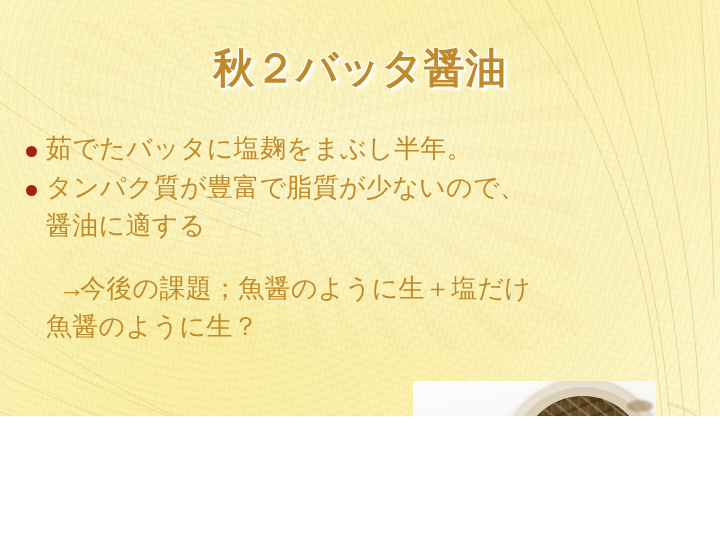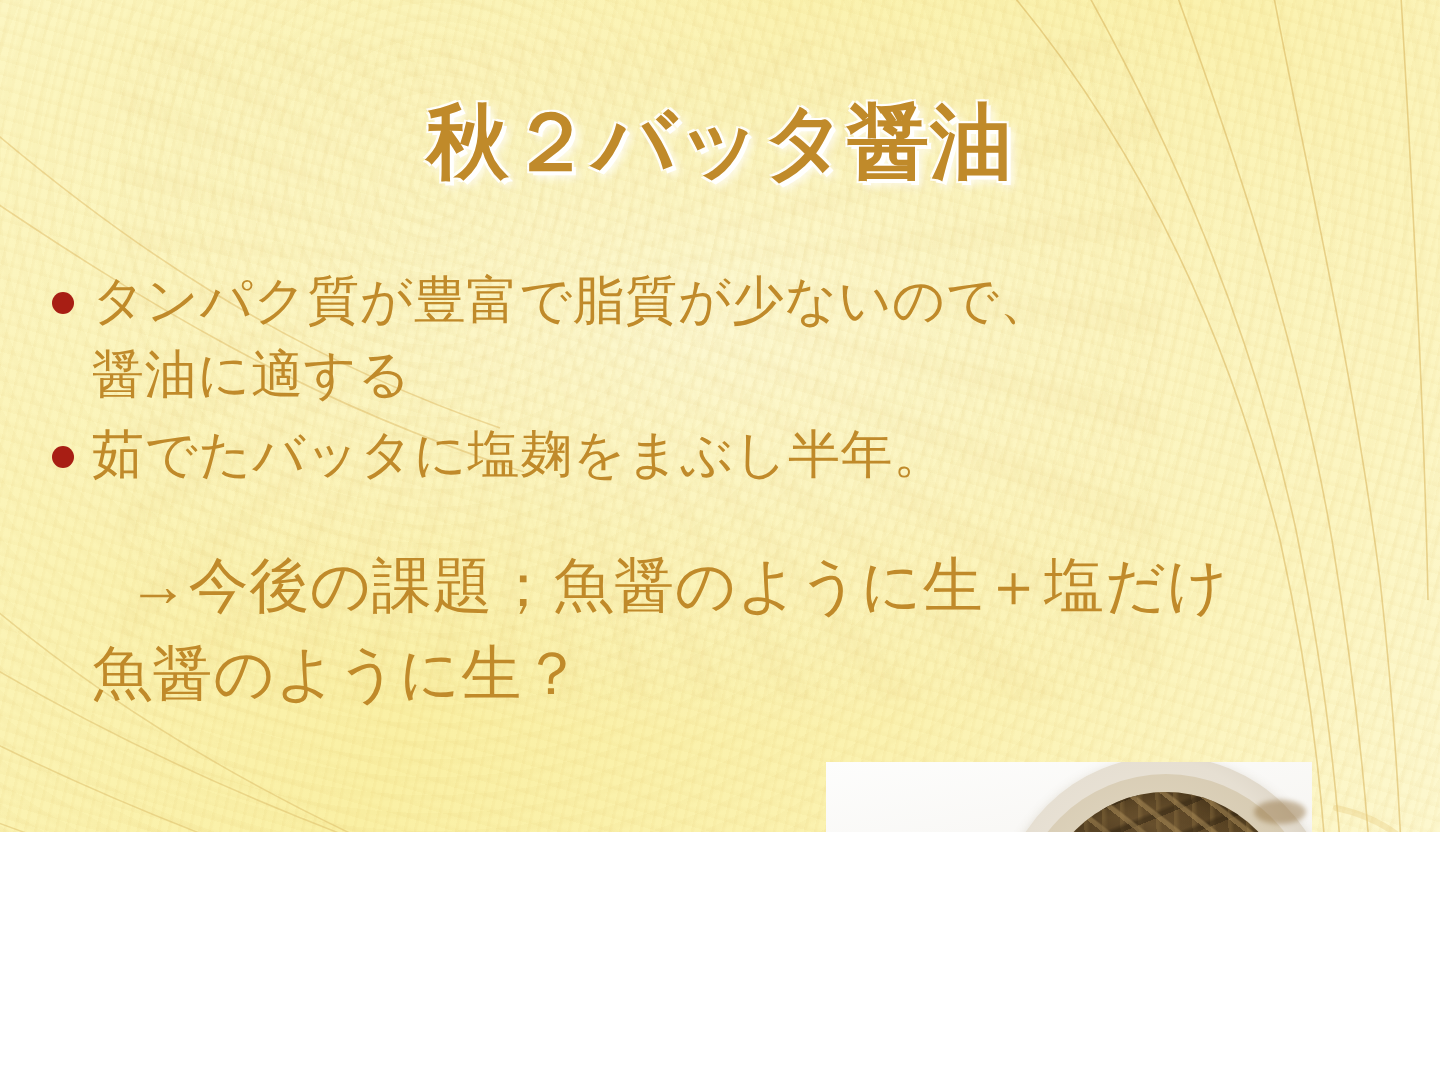--- a/index.html
+++ b/index.html
@@ -7,21 +7,21 @@
     margin: 0;
     padding: 0;
     background: #ffffff;
   }
 
   #slide {
     position: relative;
     width: 720px;
     height: 416px;
     overflow: hidden;
-    font-family: Liberation Sans, sans-serif;
+    font-family: Liberation Mono, monospace;
     background-color: #fbf3ae;
     background-image:
       radial-gradient(ellipse 520px 300px at 48% 38%, rgba(255,255,245,0.55) 0%, rgba(255,255,245,0.0) 70%),
       linear-gradient(118deg, #fcf6c2 0%, #faf0a4 42%, #fbf2b0 68%, #fdf8cf 100%);
   }
 
   
   .texture {
     position: absolute;
     inset: 0;
@@ -102,21 +102,21 @@
     font-size: 26px;
     line-height: 1.44;
     color: #c08a2a;
     letter-spacing: 0.3px;
   }
   .bullet-text .l2 { display: block; }
 
   #note-block {
     margin-top: 26px;
     padding-left: 38px;
-    font-size: 30px;
+    font-size: 26px;
     line-height: 1.44;
     color: #c08a2a;
     letter-spacing: 0.3px;
   }
   #note-block .nl {
     display: block;
   }
   #note-block .nl2 {
     display: block;
     margin-left: -18px;
@@ -271,29 +271,29 @@
     </g>
   </svg>
 
   <div id="title">秋２バッタ醤油</div>
 
   <div id="body-block">
 
     <div class="bullet-row">
       <span class="bullet-dot"></span>
       <div class="bullet-text">
-        <span>タンパク質が豊富で脂質が少ないので、</span>
-        <span class="l2">醤油に適する</span>
+        <span>茹でたバッタに塩麹をまぶし半年。</span>
       </div>
     </div>
 
     <div class="bullet-row">
       <span class="bullet-dot"></span>
       <div class="bullet-text">
-        <span>茹でたバッタに塩麹をまぶし半年。</span>
+        <span>タンパク質が豊富で脂質が少ないので、</span>
+        <span class="l2">醤油に適する</span>
       </div>
     </div>
 
     <div id="note-block">
       <span class="nl">→今後の課題；魚醤のように生＋塩だけ</span>
       <span class="nl2">魚醤のように生？</span>
     </div>
 
   </div>
 

